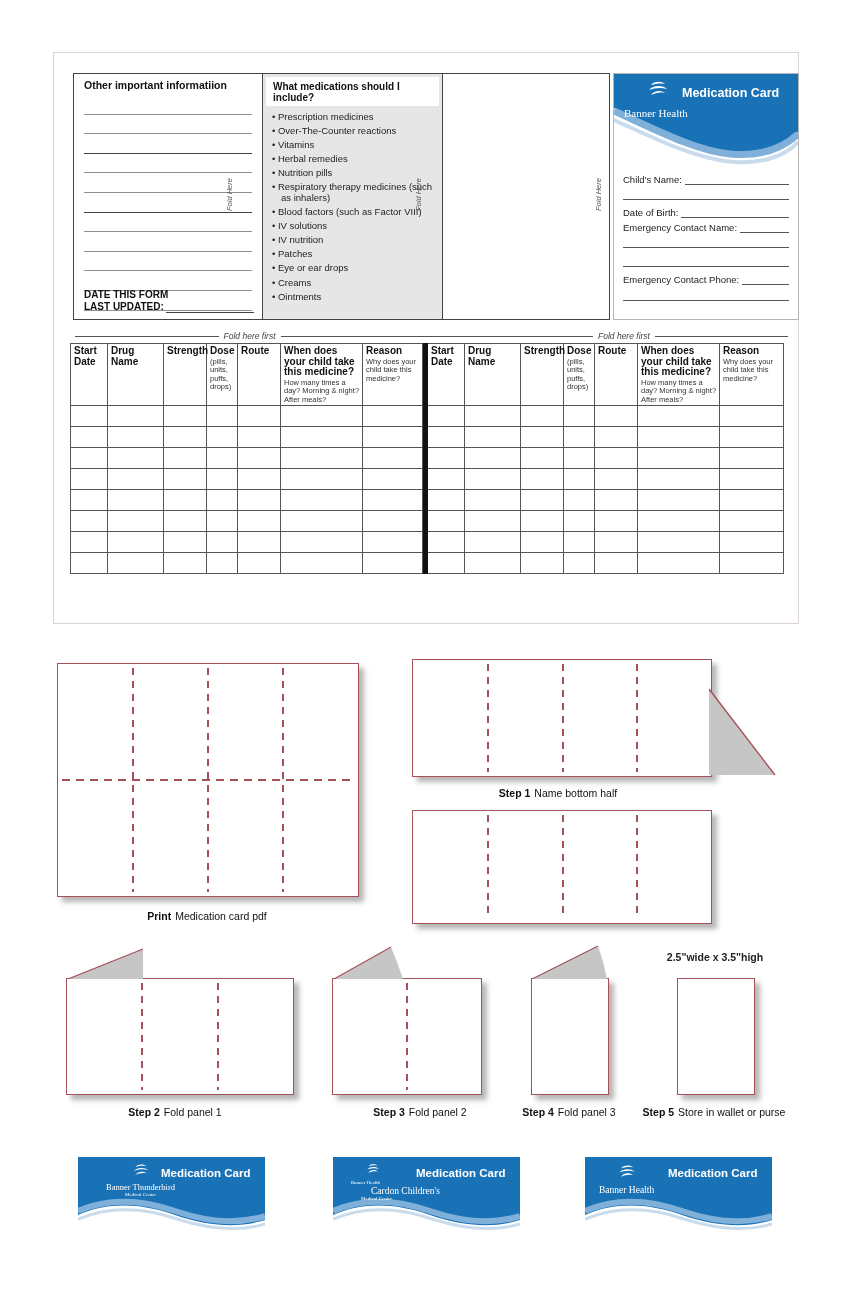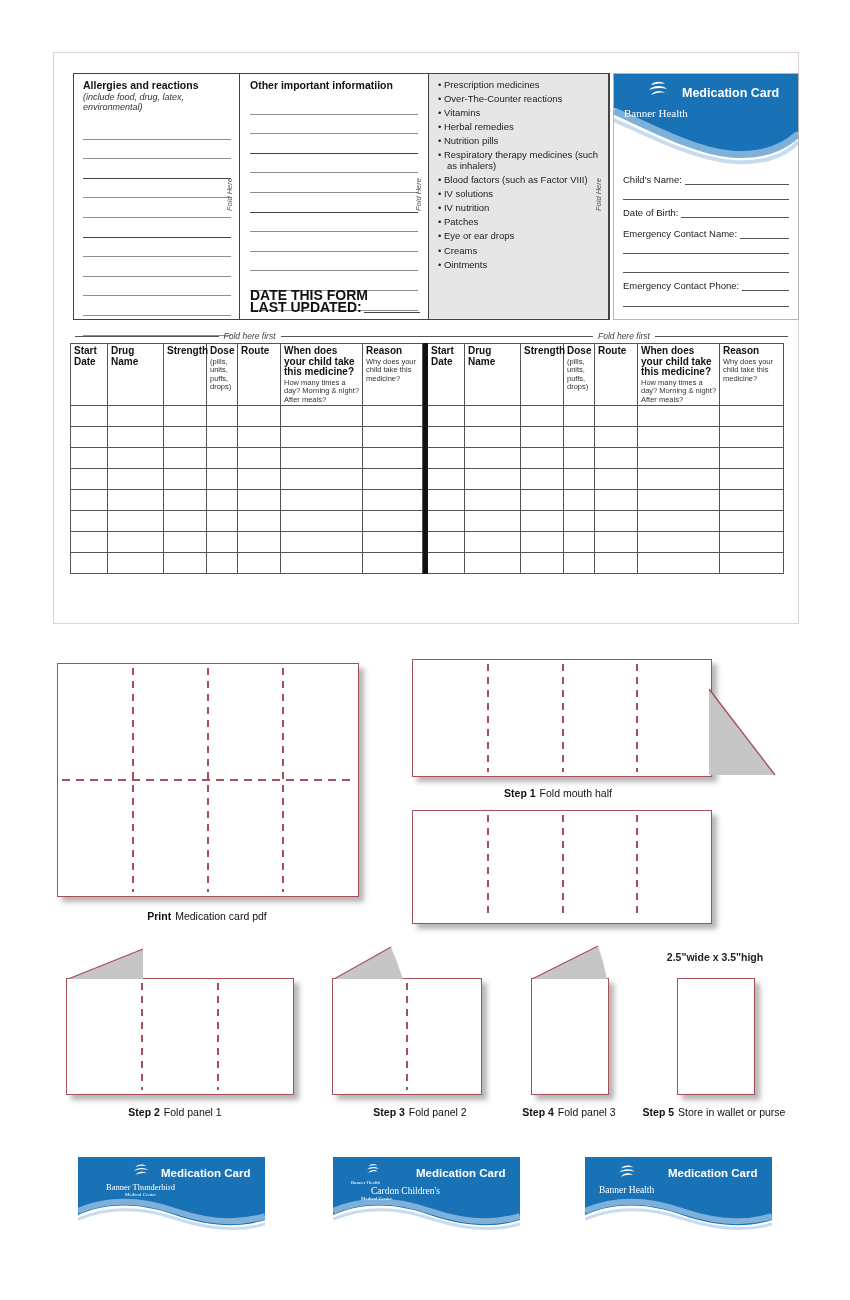--- a/index.html
+++ b/index.html
@@ -15,21 +15,21 @@
   .panel{box-sizing:border-box;height:100%;position:relative;}
   .panel-allergies{width:166px;border-right:1px solid #444;padding:6px 8px 0 9px;}
   .panel-other{width:189px;border-right:1px solid #444;padding:6px 10px 0 10px;}
   .panel-meds{width:180px;background:#e6e6e6;border-right:1px solid #444;}
   .p-title{font-weight:bold;font-size:10.5px;line-height:11px;color:#111;}
   .p-sub{font-style:italic;font-size:9px;color:#333;margin-top:1px;}
   .lines{margin-top:8px;}
   .bline{height:18.6px;border-bottom:1px solid #8f8f8f;}
   .bline:nth-child(3),.bline:nth-child(6){border-bottom-color:#444;}
   .panel-other .lines{margin-top:4px;}
-  .date-block{position:absolute;left:10px;right:8px;bottom:6px;font-weight:bold;font-size:14px;line-height:12px;color:#111;}
+  .date-block{position:absolute;left:10px;right:8px;bottom:6px;font-weight:bold;font-size:10px;line-height:12px;color:#111;}
   .date-updated{display:flex;align-items:flex-end;}
   .date-updated .fline{flex:1;border-bottom:1px solid #444;margin-left:2px;height:10px;}
 
   .meds-title{background:#fff;margin:3px 3px 0 3px;padding:4px 4px 3px 7px;font-weight:bold;font-size:10px;color:#111;}
   .meds-list{list-style:none;margin:6px 0 0 0;padding:0 4px 0 9px;font-size:9.5px;color:#222;}
   .meds-list li{padding-left:9px;text-indent:-9px;margin-bottom:3.6px;line-height:10.5px;}
   .meds-list li:before{content:"• ";}
 
   .fold-here{font-size:7.5px;font-style:italic;color:#555;writing-mode:vertical-rl;transform:rotate(180deg);width:10px;height:60px;text-align:center;}
 
@@ -94,37 +94,20 @@
   .mini-brand .nm{font-family:"Liberation Serif",serif;font-size:8.5px;line-height:9px;}
   .mini-brand .nm2{font-family:"Liberation Serif",serif;font-size:9.5px;line-height:10px;}
   .mini-brand .tiny{font-size:5px;line-height:6px;font-family:"Liberation Serif",serif;}
 </style>
 </head>
 <body>
 
 <div id="sheet" class="abs"></div>
 
 <div id="form-box" class="abs">
-  <div class="panel panel-allergies">
-    <div class="p-title">Allergies and reactions</div>
-    <div class="p-sub">(include food, drug, latex, environmental)</div>
-    <div class="lines">
-      <div class="bline"></div>
-    <div class="bline"></div>
-        <div class="bline"></div>
-        <div class="bline"></div>
-        <div class="bline"></div>
-        <div class="bline"></div>
-        <div class="bline"></div>
-        <div class="bline"></div>
-        <div class="bline"></div>
-        <div class="bline"></div>
-        <div class="bline"></div>
-      </div>
-  </div>
   <div class="panel panel-other">
     <div class="p-title">Other important informatiion</div>
     <div class="lines">
       <div class="bline"></div>
     <div class="bline"></div>
         <div class="bline"></div>
         <div class="bline"></div>
         <div class="bline"></div>
         <div class="bline"></div>
         <div class="bline"></div>
@@ -135,20 +118,21 @@
       </div>
     <div class="date-block">
       <div>DATE THIS FORM</div>
       <div class="date-updated">
         <span>LAST UPDATED:</span>
         <span class="fline"></span>
       </div>
     </div>
   </div>
   <div class="panel panel-meds">
+    <div class="meds-title">What medications should I include?</div>
     <ul class="meds-list">
       <li>Prescription medicines</li>
       <li>Over-The-Counter reactions</li>
       <li>Vitamins</li>
       <li>Herbal remedies</li>
       <li>Nutrition pills</li>
       <li>Respiratory therapy medicines (such as inhalers)</li>
       <li>Blood factors (such as Factor VIII)</li>
       <li>IV solutions</li>
       <li>IV nutrition</li>
@@ -182,21 +166,21 @@
   <div class="fields">
     <div class="frow" style="margin-top:0;">
       <span>Child's Name:</span>
       <span class="fline"></span>
     </div>
     <div class="fullline" style="margin-top:13px;"></div>
     <div class="frow" style="margin-top:7px;">
       <span>Date of Birth:</span>
       <span class="fline"></span>
     </div>
-    <div class="frow" style="margin-top:10px;">
+    <div class="frow" style="margin-top:4px;">
       <span>Emergency Contact Name:</span>
       <span class="fline"></span>
     </div>
     <div class="fullline" style="margin-top:13px;"></div>
     <div class="fullline" style="margin-top:17px;"></div>
     <div class="frow" style="margin-top:7px;">
       <span>Emergency Contact Phone:</span>
       <span class="fline"></span>
     </div>
     <div class="fullline" style="margin-top:14px;"></div>
@@ -449,21 +433,21 @@
 <div id="step1-rect" class="fd-rect abs">
   <div class="dashv" style="left:74px;"></div>
   <div class="dashv" style="left:149px;"></div>
   <div class="dashv" style="left:223px;"></div>
 </div>
 <svg class="abs" style="left:709px;top:687px;" width="70" height="89" viewBox="0 0 70 89">
   <polygon points="0,2 66,88 0,88" fill="#c6c6c6"></polygon>
   <line x1="0" y1="2" x2="66" y2="88" stroke="#a8505a" stroke-width="1.4"></line>
 </svg>
 <div class="caption" style="left:558px;top:787px;">
-  <b>Step 1</b><span>Fold mouth half</span>
+  <b>Step 1</b><span>Name bottom half</span>
 </div>
 
 <div id="rect2" class="fd-rect abs">
   <div class="dashv" style="left:74px;"></div>
   <div class="dashv" style="left:149px;"></div>
   <div class="dashv" style="left:223px;"></div>
 </div>
 
 <div id="step2-rect" class="fd-rect abs">
   <div class="dashv" style="left:74px;"></div>

